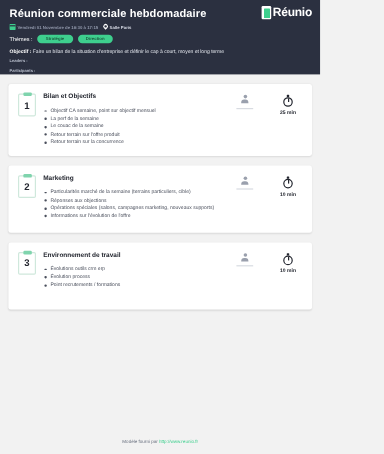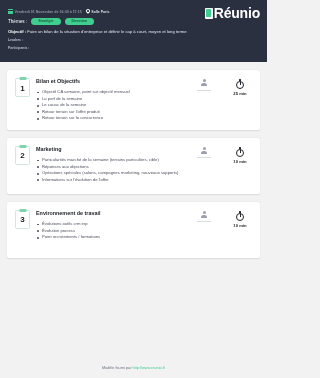--- a/index.html
+++ b/index.html
@@ -132,21 +132,21 @@
   }
   .logo-mark:after{
     content:"";
     position:absolute;
     left:1.5px; top:1.5px;
     width:5px; height:8px;
     background:#3ecf8e;
     border-radius:.5px;
   }
   .logo-text {
-    font-size: 14px;
+    font-size: 10px;
     font-weight: bold;
     color: #ffffff;
     letter-spacing: -.2px;
   }
 
   
   .cards { padding: 8px 7px 0 7px; }
   .card {
     position: relative;
     background: #ffffff;
@@ -296,20 +296,21 @@
     text-decoration: none;
   }
 </style>
 </head>
 <body>
 
 <div class="page">
 
   <div class="header">
 
+    <div class="header-title">Réunion commerciale hebdomadaire</div>
 
     <div class="meta-row">
       <div class="meta-item">
         <span class="cal-icon"></span>
         <span>Vendredi 01 Novembre de 16:30 à 17:15</span>
       </div>
       <div class="meta-item">
         <span class="pin-icon"></span>
         <span class="meta-loc">Salle Paris</span>
       </div>

